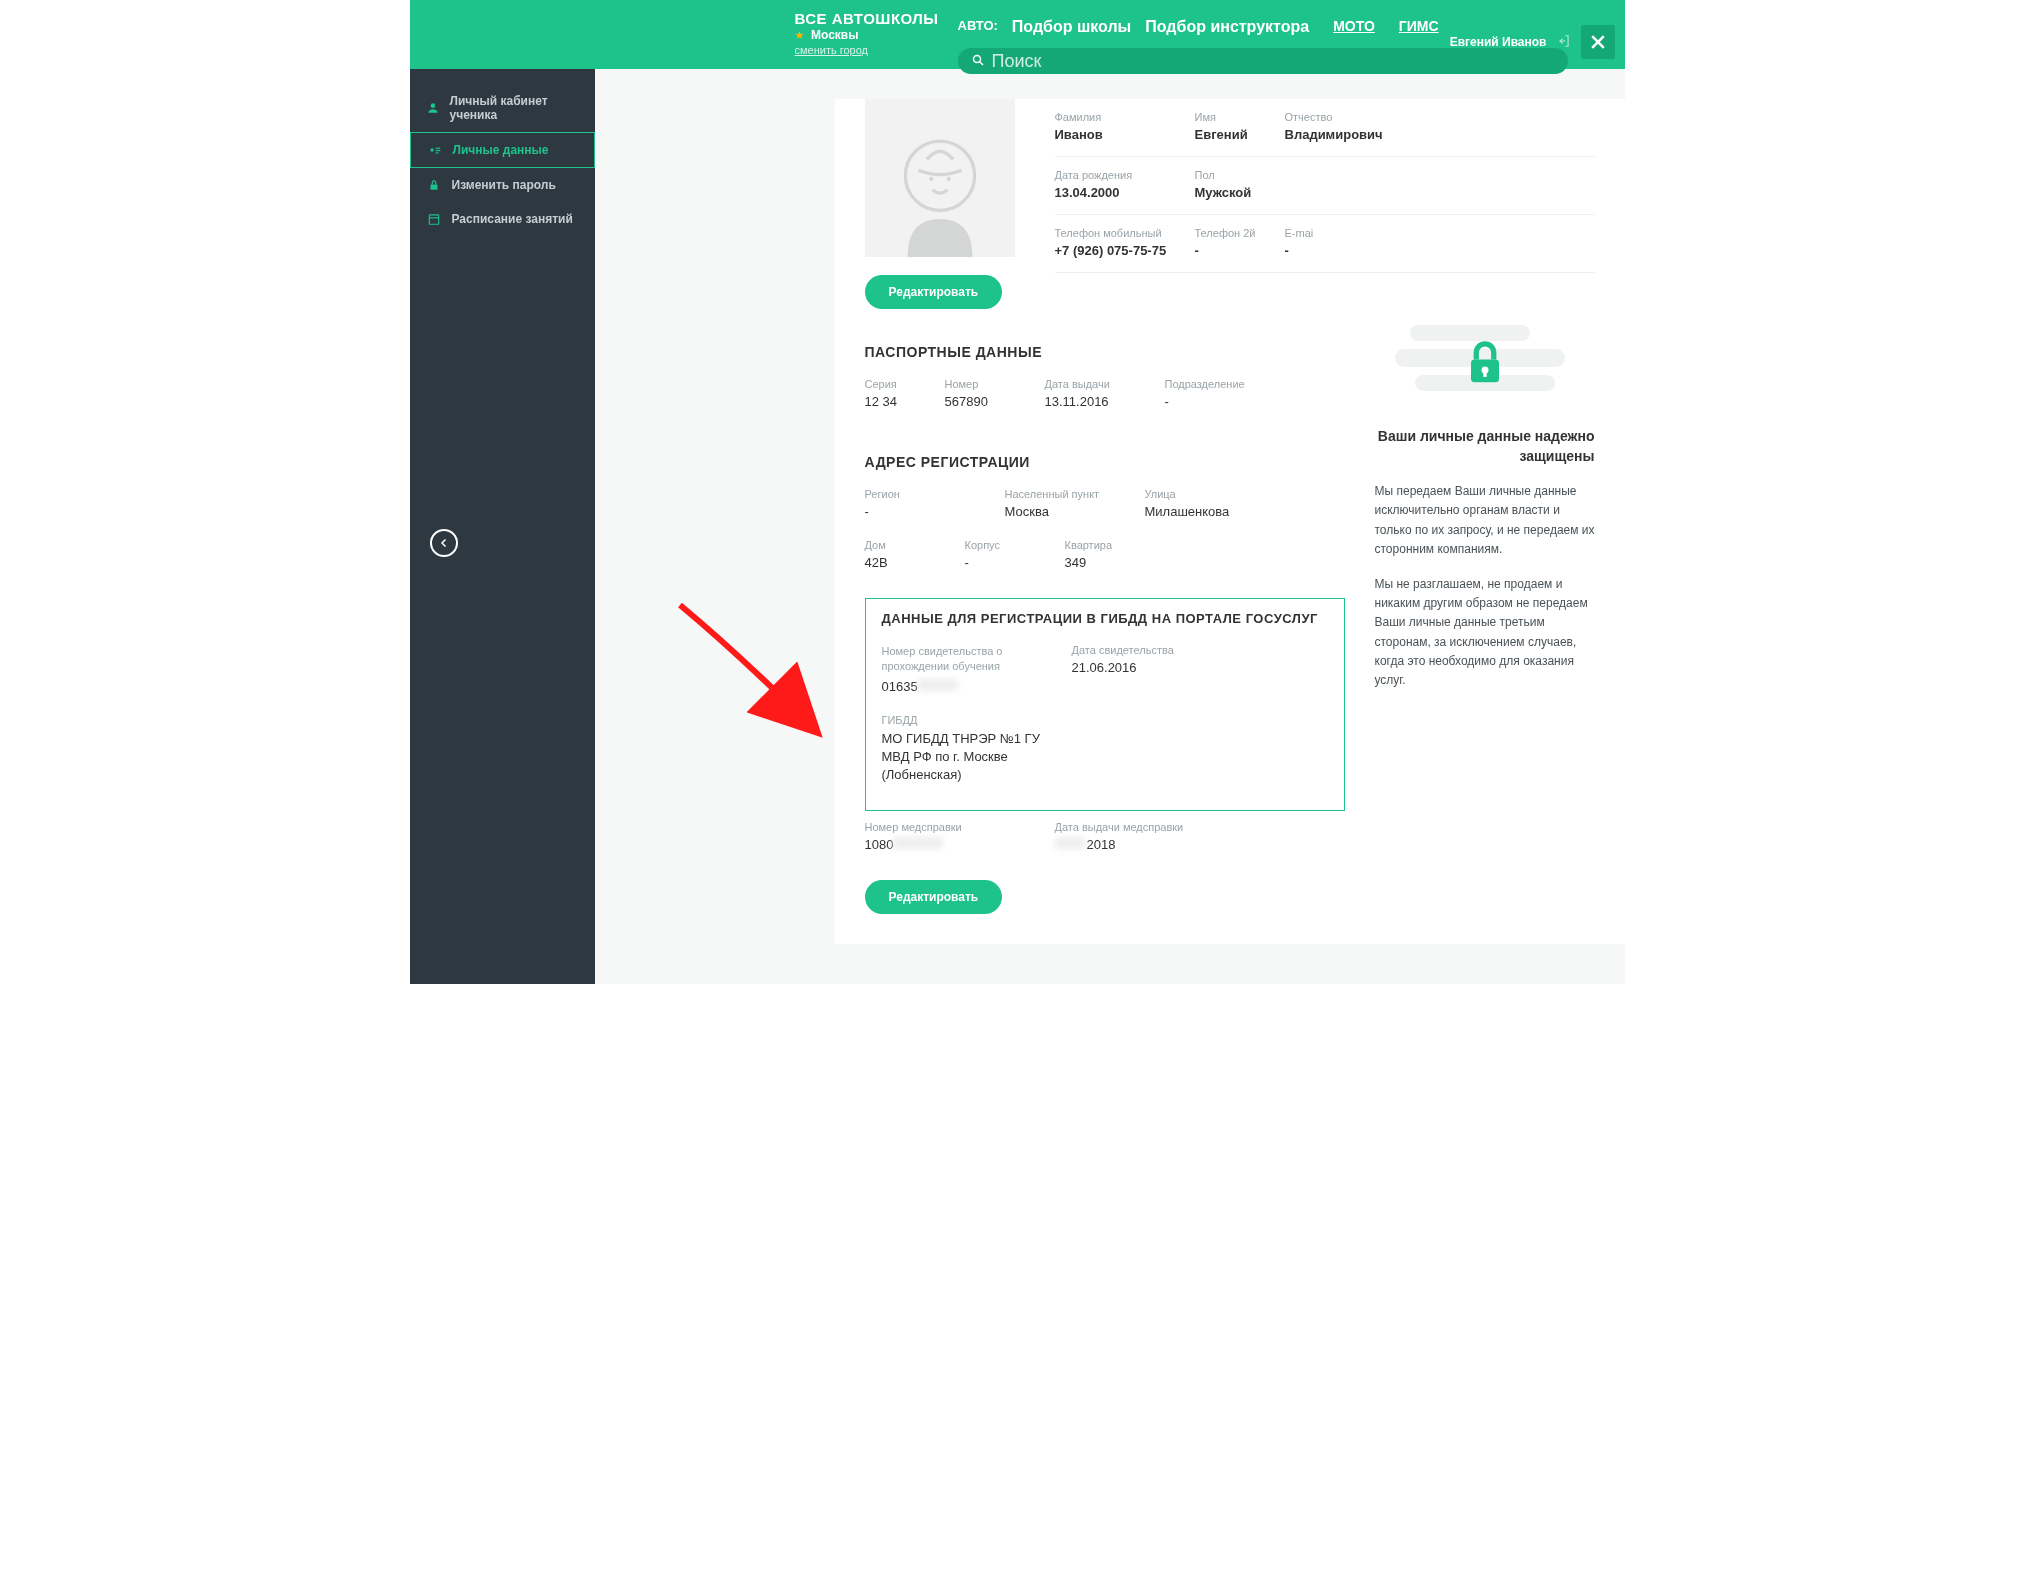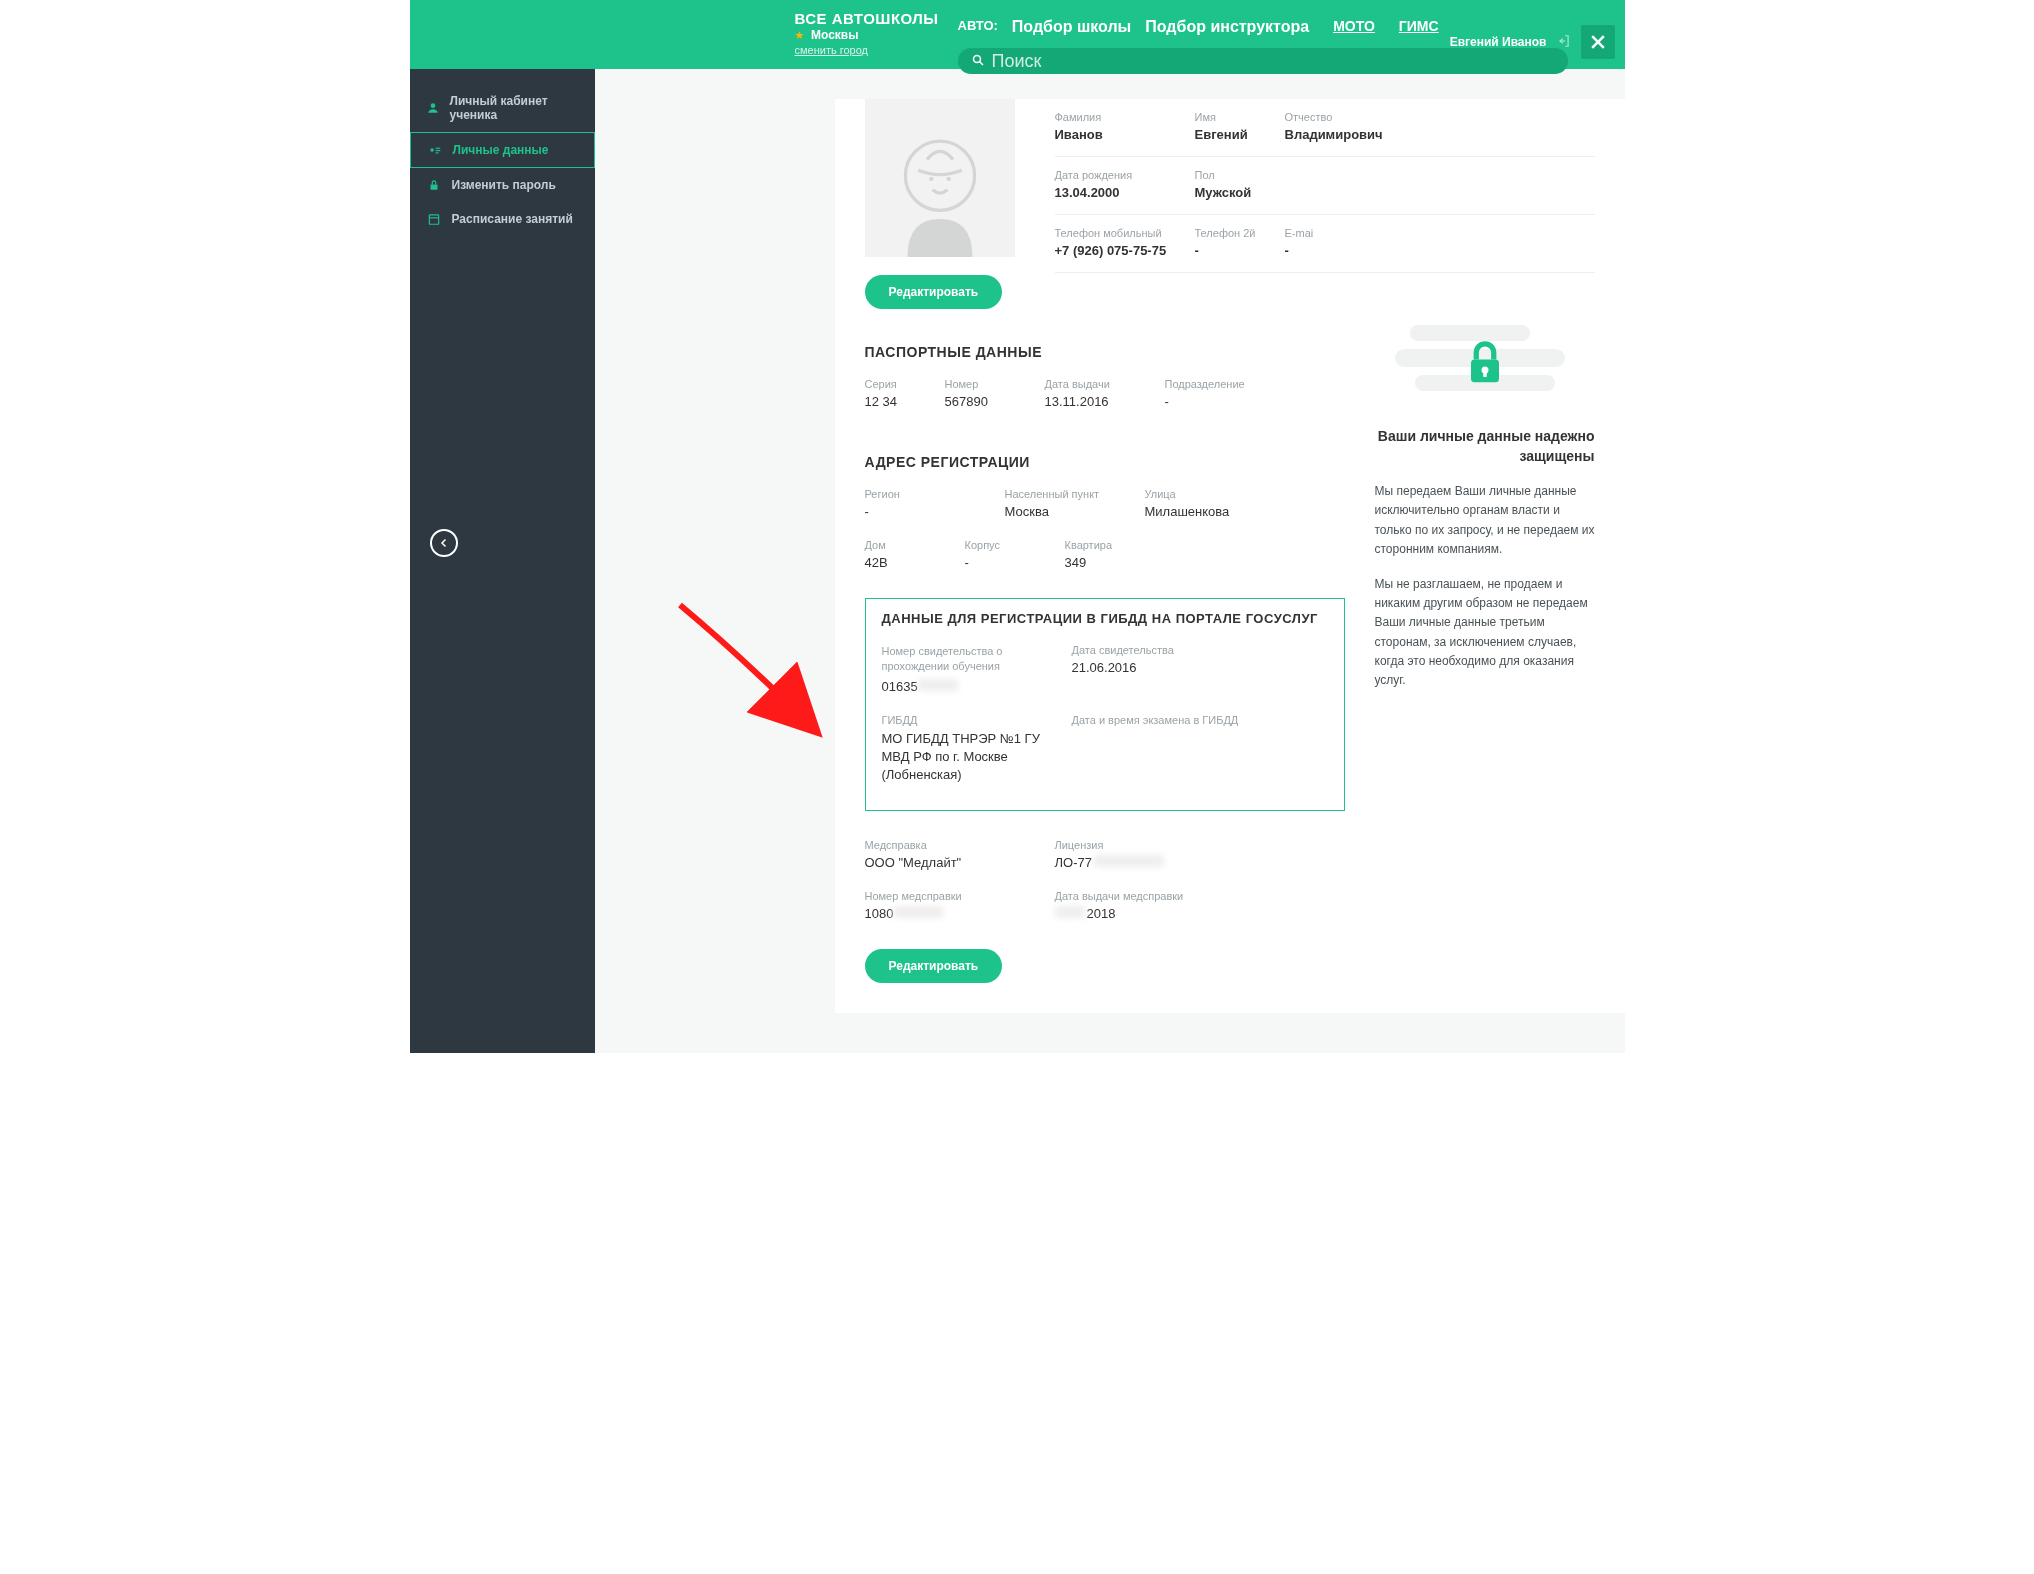--- a/index.html
+++ b/index.html
@@ -315,38 +315,24 @@
                 <div class="dg-field">
                     <div class="dg-label">Дата свидетельства</div>
                     <div class="dg-value">21.06.2016</div>
                   </div>
               </div>
               <div class="data-grid">
                 <div class="dg-field w190">
                     <div class="dg-label">ГИБДД</div>
                     <div class="dg-value" style="line-height:1.4">МО ГИБДД ТНРЭР №1 ГУ МВД РФ по г. Москве (Лобненская)</div>
                   </div>
-                <div class="dg-field">
-                    <div class="dg-label">Дата и время экзамена в ГИБДД</div>
-                    <div class="dg-value"></div>
-                  </div>
               </div>
             </div>
 
             
-            <div class="data-grid" style="margin-top:18px;">
-              <div class="dg-field w190">
-                  <div class="dg-label">Медсправка</div>
-                  <div class="dg-value">ООО "Медлайт"</div>
-                </div>
-              <div class="dg-field">
-                  <div class="dg-label">Лицензия</div>
-                  <div class="dg-value"><span>ЛО-77</span><span class="blur" style="width:70px;height:12px;margin-left:2px;"></span></div>
-                </div>
-            </div>
             <div class="data-grid">
               <div class="dg-field w190">
                   <div class="dg-label">Номер медсправки</div>
                   <div class="dg-value"><span>1080</span><span class="blur" style="width:50px;height:12px;"></span></div>
                 </div>
               <div class="dg-field">
                   <div class="dg-label">Дата выдачи медсправки</div>
                   <div class="dg-value"><span class="blur" style="width:30px;height:12px;margin-right:2px;"></span><span>2018</span></div>
                 </div>
             </div>

